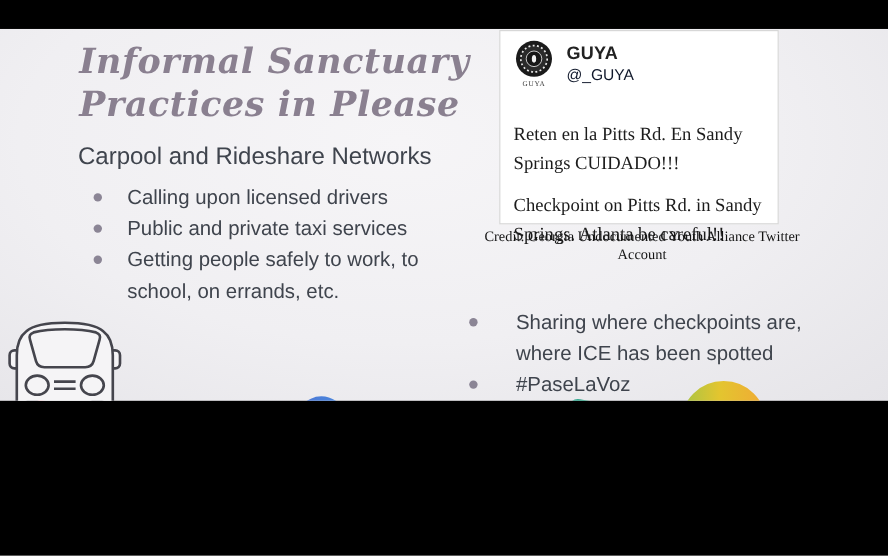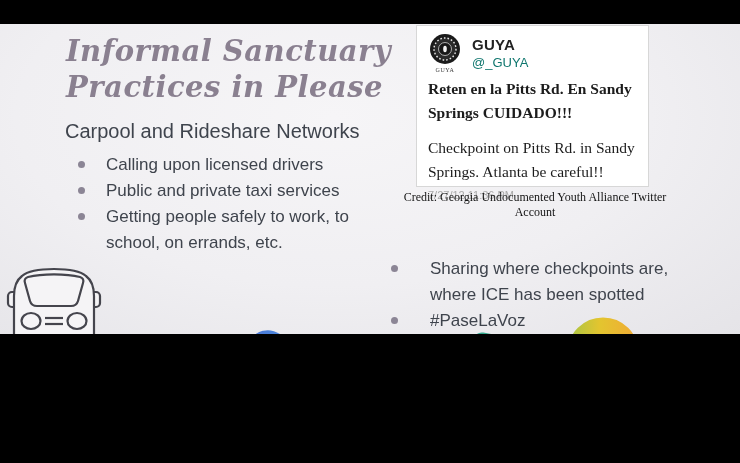--- a/index.html
+++ b/index.html
@@ -33,24 +33,24 @@
   .bullet-text { font-size:17px; line-height:26px; color:#3f444d; }
   .bullets-left .bullet-text { width:272px; }
   .bullets-right .bullet-text { width:252px; }
 
   .tweet-card { position:absolute; top:1px; left:416px; width:233px; height:162px; z-index:3;
     background:#ffffff; border:1px solid #d7d7d7; padding:7px 10px 0 11px; }
   .tweet-head { display:flex; }
   .tweet-avatar { width:34px; flex:none; text-align:center; }
   .tweet-id { margin-left:10px; padding-top:3px; }
   .tweet-name { font-size:15px; font-weight:bold; color:#222; letter-spacing:0.3px; }
-  .tweet-handle { font-size:13px; color:#0f766e; margin-top:2px; }
+  .tweet-handle { font-size:13px; color:#0f172a; margin-top:2px; }
   .tweet-body { font-family:"Liberation Serif", serif; font-size:15.5px; line-height:24px;
     color:#1c1c1c; width:213px; }
-  .tweet-body p:first-child { margin-top:0;font-weight:bold; }
+  .tweet-body p:first-child { margin-top:23px; }
   .tweet-body p + p { margin-top:11px; }
   .tweet-time { font-size:11px; color:#aaaaaa; margin-top:5px; }
 
   .credit { position:absolute; top:166px; left:403px; width:264px; z-index:3; text-align:center;
     font-family:"Liberation Serif", serif; font-size:12px; line-height:15px; color:#141414; }
 
   .page-num { position:absolute; top:388px; left:710px; width:24px; z-index:4; text-align:center;
     font-family:"DejaVu Serif", serif; font-style:italic; font-weight:bold; font-size:11px;
     color:#ffffff; transform:rotate(-12deg); }
 </style>
@@ -171,21 +171,20 @@
         </div>
         <div class="tweet-id">
           <div class="tweet-name">GUYA</div>
           <div class="tweet-handle">@_GUYA</div>
         </div>
       </div>
       <div class="tweet-body">
         <p>Reten en la Pitts Rd. En Sandy Springs CUIDADO!!!</p>
         <p>Checkpoint on Pitts Rd. in Sandy Springs. Atlanta be careful!!</p>
       </div>
-      <div class="tweet-time">7/27/12 11:36 PM</div>
     </div>
 
     <div class="credit">Credit: Georgia Undocumented Youth Alliance Twitter Account</div>
 
     <div class="bullets bullets-right">
       <div class="bullet-row">
         <span class="dot"></span>
         <span class="bullet-text">Sharing where checkpoints are, where ICE has been spotted</span>
       </div>
       <div class="bullet-row">

